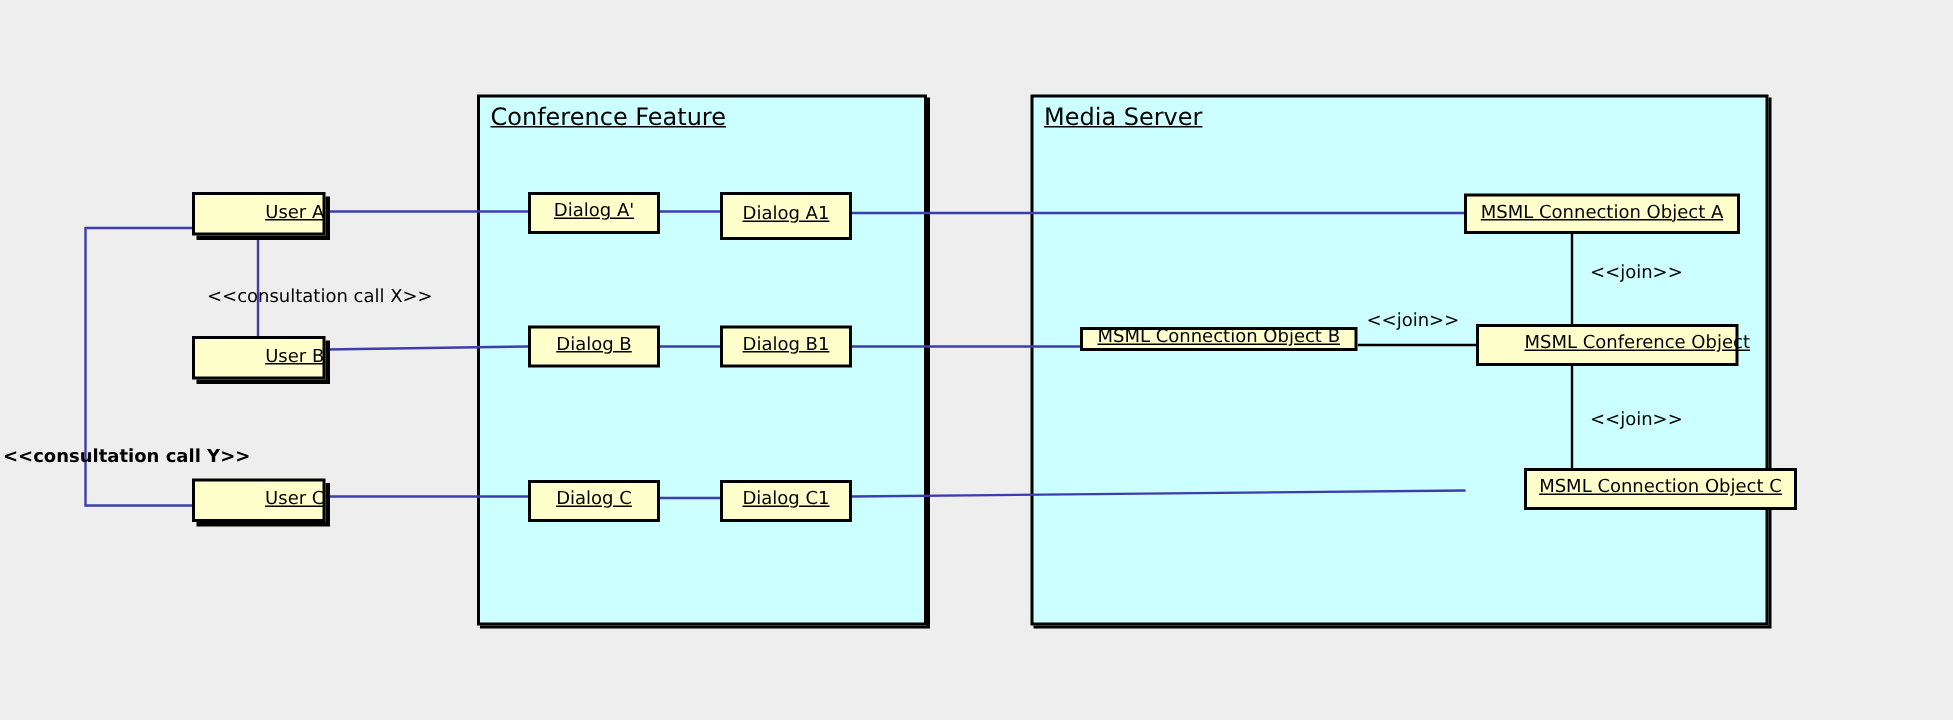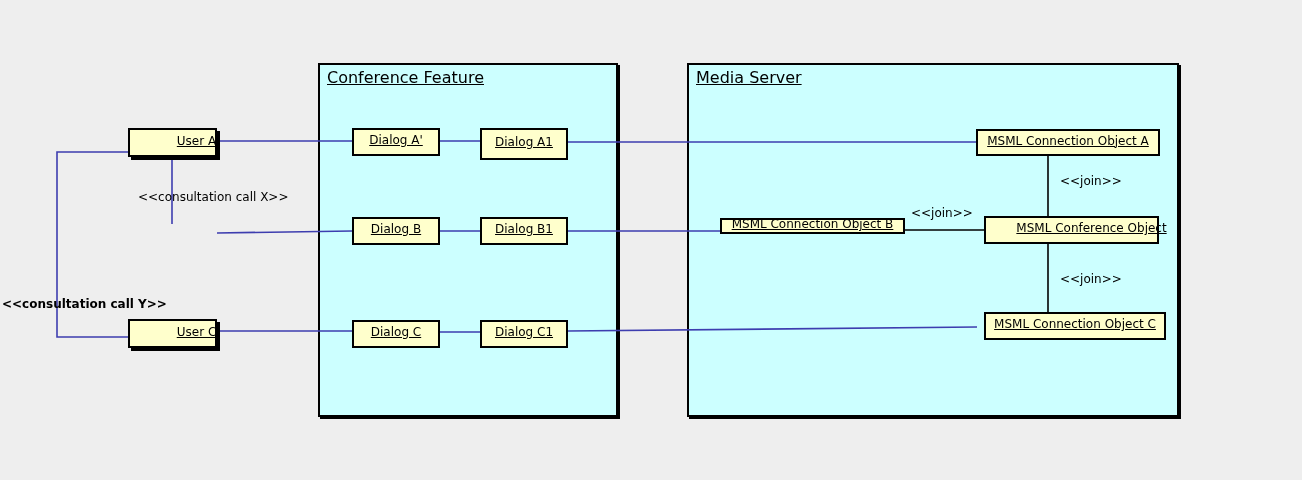--- a/index.html
+++ b/index.html
@@ -99,20 +99,23 @@
     <line class="link" x1="568" y1="331" x2="977" y2="327"></line>
 
     <line class="join-link" x1="1048" y1="156" x2="1048" y2="216"></line>
     <line class="join-link" x1="905" y1="230" x2="984" y2="230"></line>
     <line class="join-link" x1="1048" y1="244" x2="1048" y2="312"></line>
   </svg>
 
   <div class="node shadowed" style="left:128px; top:128px; width:89px; height:29px;">
     <span class="node-label">User A</span>
   </div>
+  <div class="node shadowed" style="left:128px; top:224px; width:89px; height:29px;">
+    <span class="node-label">User B</span>
+  </div>
   <div class="node shadowed" style="left:128px; top:319px; width:89px; height:29px;">
     <span class="node-label">User C</span>
   </div>
 
   <div class="node" style="left:352px; top:128px; width:88px; height:28px;">
     <span class="node-label">Dialog A'</span>
   </div>
   <div class="node" style="left:480px; top:128px; width:88px; height:32px;">
     <span class="node-label">Dialog A1</span>
   </div>
@@ -131,21 +134,21 @@
 
   <div class="node" style="left:976px; top:129px; width:184px; height:27px;">
     <span class="node-label">MSML Connection Object A</span>
   </div>
   <div class="node" style="left:720px; top:218px; width:185px; height:16px;">
     <span class="node-label">MSML Connection Object B</span>
   </div>
   <div class="node" style="left:984px; top:216px; width:175px; height:28px;padding-left:40px;">
     <span class="node-label">MSML Conference Object</span>
   </div>
-  <div class="node" style="left:984px; top:312px; width:182px; height:28px;">
+  <div class="node" style="left:1016px; top:312px; width:182px; height:28px;">
     <span class="node-label">MSML Connection Object C</span>
   </div>
 
   <div class="stereo" style="left:138px; top:190px;">&lt;&lt;consultation call X&gt;&gt;</div>
   <div class="stereo" style="left:2px; top:297px;font-weight:bold;">&lt;&lt;consultation call Y&gt;&gt;</div>
   <div class="stereo" style="left:1060px; top:174px;">&lt;&lt;join&gt;&gt;</div>
   <div class="stereo" style="left:911px; top:206px;">&lt;&lt;join&gt;&gt;</div>
   <div class="stereo" style="left:1060px; top:272px;">&lt;&lt;join&gt;&gt;</div>
 
 </div>

